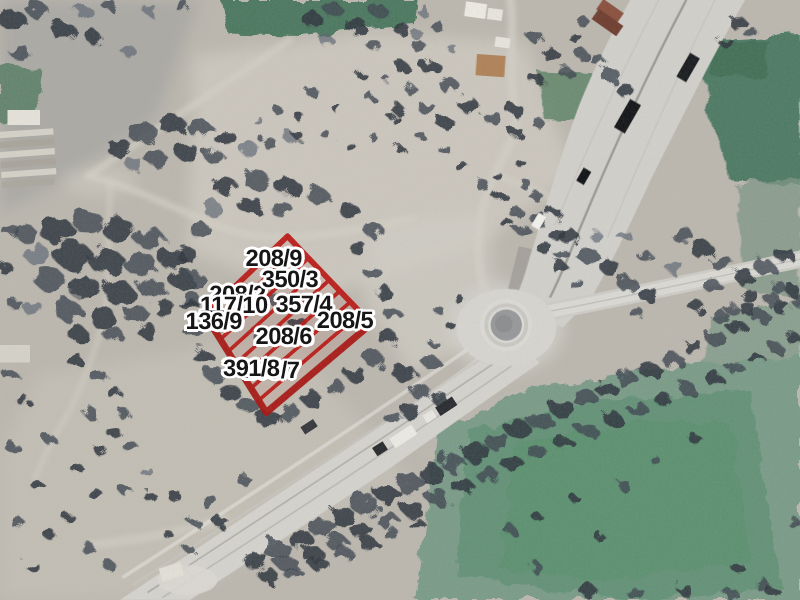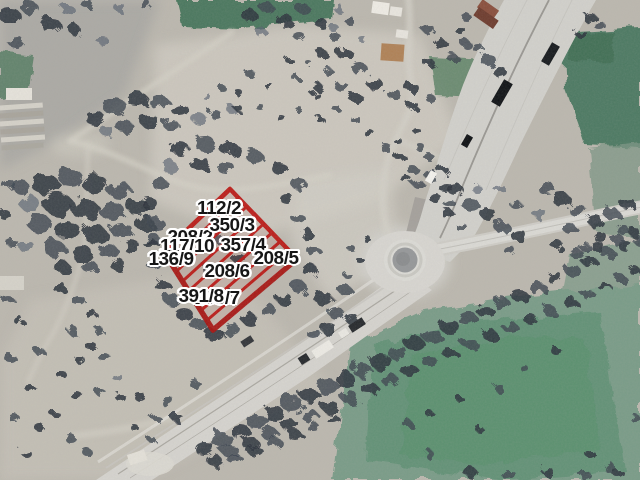--- a/index.html
+++ b/index.html
@@ -455,21 +455,21 @@
       <path d="M230,189 L297,259 L213,330 L164,252 Z" stroke-width="4.5" fill="rgba(195,25,18,0.07)"></path>
       <path stroke-width="3" d="M238.4,197.8 L170.1,261.8 M246.8,206.5 L176.3,271.5 M255.1,215.3 L182.4,281.3 M263.5,224 L188.5,291 M271.9,232.8 L194.6,300.8 M280.3,241.5 L200.8,310.5 M288.6,250.3 L206.9,320.3"></path>
       <path d="M164,252 L213,330 L297,259" stroke="#a61210" stroke-width="5.5" opacity=".9"></path>
     </g>
 
     <rect width="640" height="480" filter="url(#grain)" opacity=".28"></rect>
   </svg>
 
   <div id="labels">
     <div class="parcel-label" style="left:190px;top:236px">208/2</div>
-    <div class="parcel-label" style="left:219px;top:207px">112/2</div>
+    <div class="parcel-label" style="left:219px;top:207px">208/9</div>
     <div class="parcel-label" style="left:232px;top:224px">350/3</div>
     <div class="parcel-label" style="left:187px;top:245px">117/10</div>
     <div class="parcel-label" style="left:243px;top:244px">357/4</div>
     <div class="parcel-label" style="left:171px;top:258px">136/9</div>
     <div class="parcel-label" style="left:276px;top:257px">208/5</div>
     <div class="parcel-label" style="left:227px;top:270px">208/6</div>
     <div class="parcel-label" style="left:217px;top:297px">208/7</div>
     <div class="parcel-label" style="left:201px;top:295px">391/8</div>
   </div>
 </div>

